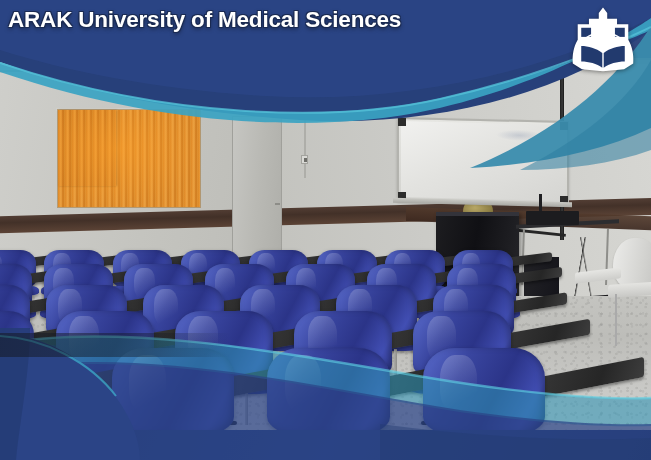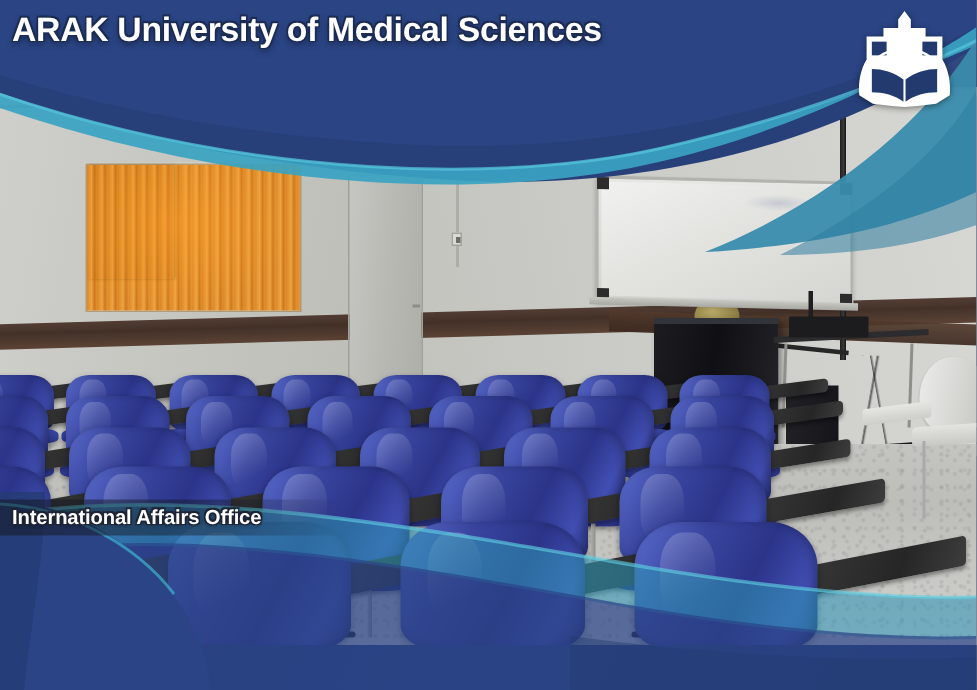--- a/index.html
+++ b/index.html
@@ -668,21 +668,20 @@
 
       <path d="M0,36 C44,38 90,62 116,96" fill="none" stroke="#3fb3cf" stroke-width="2" opacity=".7"></path>
 
       <path d="M380,124 C470,136 570,142 651,138 L651,160 H380 Z" fill="#233b72" opacity=".45"></path>
     </svg>
   </div>
 
   <div class="title">ARAK University of Medical Sciences</div>
 
   <div class="subtitle-band"></div>
-  <div class="subtitle">International Affairs Office</div>
 
   <div class="logo">
     <svg viewBox="0 0 100 94">
 
       <path fill="#ffffff" d="
         M50,2
         L56,10 L56,18 L70,18 L70,26 L86,26 L86,48
         C92,58 94,70 93,82
         L80,90 L62,92 L50,93 L38,92 L20,90 L7,82
         C6,70 8,58 14,48

